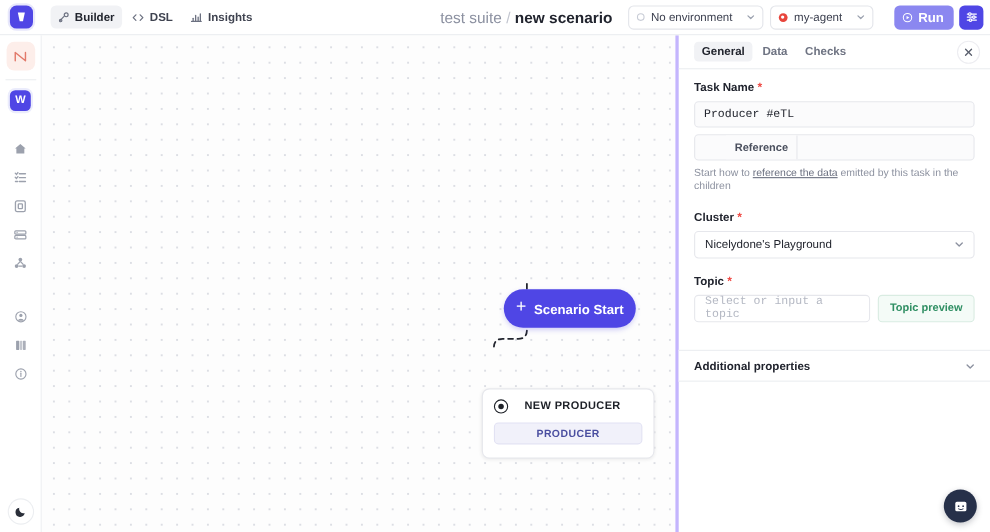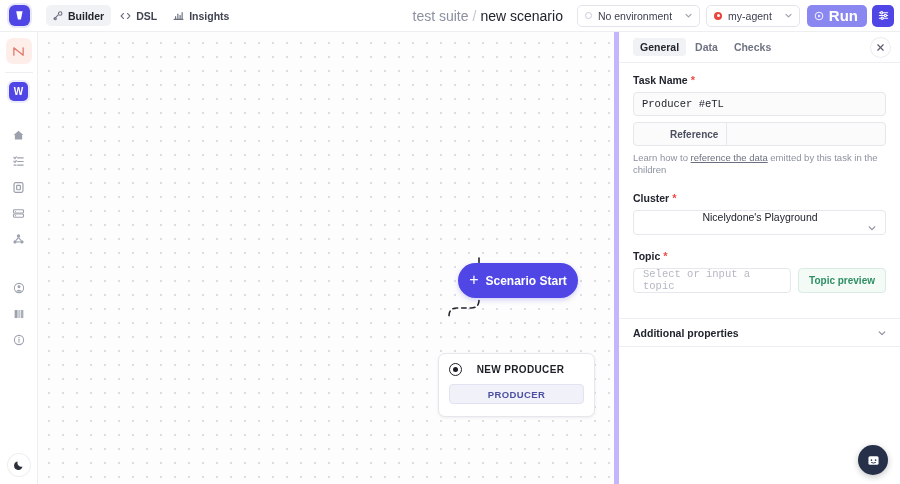--- a/index.html
+++ b/index.html
@@ -40,41 +40,41 @@
   .navitem.active { background: #f1f2f5; color: #22252e; }
   .navitem .ico { display: flex; align-items: center; color: #6b7080; }
 
   .breadcrumb {
     margin-left: auto;
     font-size: 14px; color: #8b90a0;
     display: flex; align-items: center; gap: 4px;
     padding-right: 14px; white-space: nowrap;
   }
   .breadcrumb .sep { color: #c3c6d0; }
-  .breadcrumb .cur { color: #21242e; font-weight: 400; }
+  .breadcrumb .cur { color: #21242e; font-weight: 700; }
 
   .selector {
     display: flex; align-items: center; gap: 6px;
     height: 22px; border: 1px solid #e3e5ea; border-radius: 5px;
     background: #fff; padding: 0 6px 0 7px;
     font-size: 10.5px; color: #3d4150; cursor: pointer; white-space: nowrap;
   }
   .selector + .selector { margin-left: 6px; }
   .selector .caret { margin-left: 6px; color: #9aa0ae; display:flex; }
   .dot-red { width: 8px; height: 8px; border-radius: 50%; background: #e8453c;
              display:flex; align-items:center; justify-content:center; }
   .dot-red:after { content:""; width:3px; height:3px; border-radius:50%; background:#fff; }
   .dot-hollow { width: 7px; height: 7px; border-radius: 50%; border: 1.3px solid #c8ccd6; }
 
   .btn-run {
     display:flex; align-items:center; gap:5px;
     height: 22px; padding: 0 9px 0 7px; border-radius: 5px;
     background: #8b87f0; color: #fff;
-    font-size: 15px; font-weight: 600; cursor: pointer;
-    margin-left: 7px; white-space: nowrap; border: none;
+    font-size: 12px; font-weight: 600; cursor: pointer;
+    margin-left: 19px; white-space: nowrap; border: none;
     font-family: "Liberation Sans", sans-serif;
   }
   .btn-sq {
     width: 22px; height: 22px; border-radius: 5px;
     background: #4f46e5; color: #fff;
     display:flex; align-items:center; justify-content:center;
     margin-left: 5px; cursor: pointer; border: none;
   }
 
   
@@ -159,21 +159,21 @@
     display:flex; align-items:center; justify-content:center;
     font-size: 9.5px; font-weight: 700; color: #4b4fa0; letter-spacing: 0.4px;
     cursor: pointer;
   }
 
   .edge { position: absolute; left: 0; top: 0; pointer-events: none; }
 
   
   .panel {
     width: 286px; min-width: 286px; background: #fff;
-    border-left: 5px solid #c4b5fd;
+    border-left: 3px solid #c4b5fd;
     display: flex; flex-direction: column; position: relative;
   }
   .panel-tabs {
     height: 31px; min-height:31px; display: flex; align-items: center;
     border-bottom: 1px solid #eceef1; padding: 0 10px 0 14px; gap: 2px;
   }
   .tab {
     font-size: 10.5px; color: #6e7382; font-weight: 600;
     padding: 3px 7px; border-radius: 4px; cursor: pointer; white-space: nowrap;
   }
@@ -218,21 +218,21 @@
     margin-top: 6px; font-size: 9.5px; color: #8d92a0; line-height: 1.3;
   }
   .hint a { color: #6b7080; text-decoration: underline; cursor: pointer; }
 
   .section { margin-top: 15px; }
 
   .select {
     width: 100%; height: 25px;
     border: 1px solid #e6e7ec; border-radius: 4px; background: #fff;
     display: flex; align-items: center; padding: 0 8px 0 9px;
-    font-size: 10.5px; color: #22252e; cursor: pointer; flex-direction: column;
+    font-size: 10.5px; color: #22252e; cursor: pointer;
   }
   .select .caret { margin-left: auto; color: #8d92a0; display:flex; }
 
   .topic-row { display: flex; gap: 7px; }
   .topic-input {
     flex: 1; height: 25px; border: 1px solid #e6e7ec; border-radius: 4px;
     background: #fff; display: flex; align-items: center; padding: 0 9px;
     font-family: "Liberation Mono", monospace; font-size: 10.5px; color: #b4b8c3;
     cursor: text;
   }
@@ -490,21 +490,21 @@
           <span>Task Name</span>
           <span class="req">*</span>
         </div>
         <div class="input">Producer #eTL</div>
 
         <div class="ref-row">
           <div class="ref-key">Reference</div>
         </div>
 
         <div class="hint">
-          <span>Learn how to </span><a>reference the data</a><span> emitted by this task in the children</span>
+          <span>Start how to </span><a>reference the data</a><span> emitted by this task in the children</span>
         </div>
 
         <div class="section">
           <div class="flabel">
             <span>Cluster</span>
             <span class="req">*</span>
           </div>
           <div class="select">
             <span>Nicelydone's Playground</span>
             <span class="caret">

